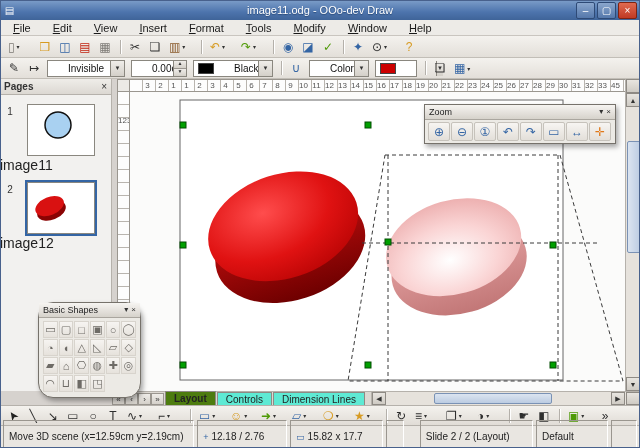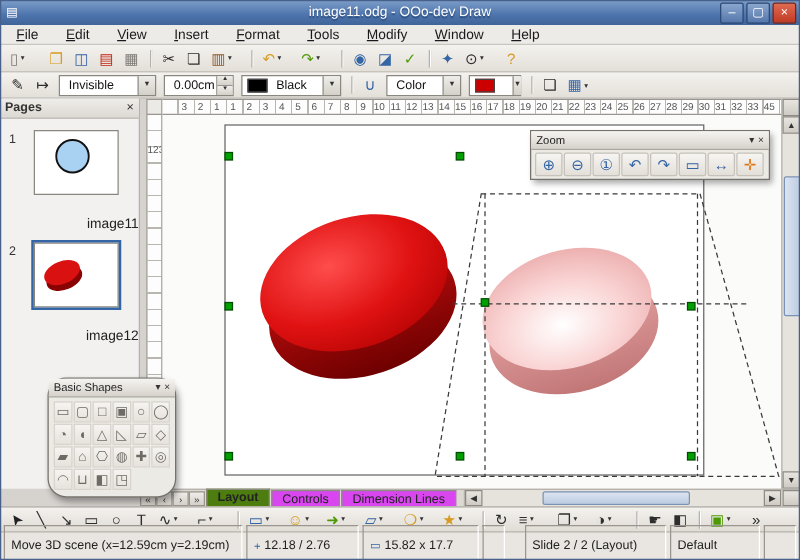--- a/index.html
+++ b/index.html
@@ -41,40 +41,40 @@
   .tbtn[data-cls="c-yellow"] .g{color:#d79b22;}
   .tbtn[data-cls="c-green"] .g{color:#4e9a06;}
   .tbtn[data-cls="c-gray"] .g{color:#7d7a75;}
   .tbtn[data-cls="c-dark"] .g{color:#2e2e2e;}
   .tbtn[data-cls="c-brown"] .g{color:#8a5a2a;}
   .tbtn[data-cls="c-orange"] .g{color:#e07818;}
   .tbtn[data-cls="c-select"] .g{color:#222;display:inline-block;transform:rotate(-125deg);}
 
   .combo{display:inline-flex;align-items:center;height:17px;background:#fff;border:1px solid #8a877f;
     font-size:10px;color:#111;margin:0 3px;flex:0 0 auto;box-sizing:border-box;}
-  .combo-text{padding:0 7px;white-space:nowrap;overflow:hidden;flex:1;}
+  .combo-text{padding:0 20px;white-space:nowrap;overflow:hidden;flex:1;}
   .combo-btn{width:13px;align-self:stretch;background:linear-gradient(#efede9,#d4d0c9);border-left:1px solid #8a877f;
     display:flex;align-items:center;justify-content:center;font-size:6px;color:#333;}
   .spin-btns{display:flex;flex-direction:column;align-self:stretch;border-left:1px solid #8a877f;width:12px;}
   .spin-btns span{flex:1;font-size:5px;line-height:4px;text-align:center;background:linear-gradient(#efede9,#d4d0c9);color:#333;}
   .spin-btns span:first-child{border-bottom:1px solid #9a968f;}
   .swatch{display:inline-block;width:14px;height:9px;border:1px solid #444;margin-left:4px;flex:0 0 auto;}
   .swatch-line{background:#000000;}
   .swatch-fill{background:#cc0000;}
 
   
   #pages-panel{position:absolute;left:0;top:79px;width:112px;bottom:57px;background:#f2f1ef;border-right:1px solid #b5b1ab;box-sizing:border-box;}
   #pages-header{height:15px;display:flex;align-items:center;background:linear-gradient(#efede9,#dcd8d2);
     border-bottom:1px solid #b5b1ab;font-size:10px;font-weight:bold;color:#333;padding:0 4px;}
   #pages-header .close{margin-left:auto;font-size:10px;color:#333;font-weight:normal;}
   .page-thumb-row{display:flex;margin:9px 6px 0 4px;}
   .page-num{width:12px;font-size:10px;color:#333;padding-top:2px;text-align:center;}
   .thumb{width:66px;height:50px;background:#fff;border:1px solid #8a877f;margin:0 auto;}
   .thumb.selected{outline:2px solid #3465a4;}
-  .thumb-label{text-align:right;font-size:11px;color:#222;margin-top:17px;}
+  .thumb-label{text-align:left;font-size:14px;color:#222;margin-top:1px;}
 
   
   #ruler-corner{position:absolute;left:117px;top:79px;width:13px;height:13px;background:#eceae6;border:1px solid #9a968f;box-sizing:border-box;}
   #hruler{position:absolute;left:130px;top:79px;width:495px;height:13px;background:#fdfdfd;border-top:1px solid #9a968f;border-bottom:1px solid #9a968f;
     box-sizing:border-box;display:flex;padding-left:11px;overflow:hidden;
     background-image:repeating-linear-gradient(to right,transparent 0,transparent 12px,#b9b5af 12px,#b9b5af 13px);}
   .hnum{flex:0 0 13px;width:13px;text-align:center;font-size:8px;line-height:11px;color:#555;}
   #vruler{position:absolute;left:117px;top:92px;width:13px;bottom:57px;background:#fdfdfd;border-right:1px solid #9a968f;border-left:1px solid #9a968f;
     box-sizing:border-box;padding-top:17px;overflow:hidden;
     background-image:repeating-linear-gradient(to bottom,transparent 0,transparent 12px,#b9b5af 12px,#b9b5af 13px);}
@@ -88,21 +88,21 @@
   #vscroll .sb-btn{position:absolute;left:0;width:14px;height:14px;}
   #vs-split{top:0;} #vs-up{top:14px;} #vs-down{bottom:0;}
   #vs-thumb{position:absolute;left:1px;width:12px;top:62px;height:110px;background:linear-gradient(90deg,#dbe4f0,#bccce2);
     border:1px solid #7a92b5;border-radius:2px;}
 
   
   #tabrow{position:absolute;left:112px;right:0;bottom:43px;height:14px;background:#dcd8d2;border-top:1px solid #b5b1ab;display:flex;align-items:flex-end;box-sizing:border-box;}
   .tabnav{width:13px;height:12px;margin-bottom:0;font-size:8px;line-height:11px;text-align:center;color:#333;
     background:linear-gradient(#efede9,#d4d0c9);border:1px solid #9a968f;box-sizing:border-box;}
   .tab{height:13px;padding:0 8px;font-size:10px;color:#222;border:1px solid #8e8a84;border-bottom:none;
-    background:#d946ef;margin-left:1px;display:inline-flex;align-items:center;box-sizing:border-box;}
+    background:#5eead4;margin-left:1px;display:inline-flex;align-items:center;box-sizing:border-box;}
   .tab[data-active]{background:#4d7c0f;font-weight:bold;height:14px;}
   #hscroll{margin-left:auto;display:flex;align-items:center;height:13px;width:268px;background:#e6e2dc;border-left:1px solid #b5b1ab;position:relative;}
   #hscroll .sb-btn{width:14px;height:13px;}
   #hs-left{position:absolute;left:0;} #hs-right{position:absolute;right:15px;}
   #hs-corner{position:absolute;right:0;width:15px;height:13px;}
   #hs-thumb{position:absolute;left:62px;width:118px;top:1px;height:11px;background:linear-gradient(#dbe4f0,#bccce2);
     border:1px solid #7a92b5;border-radius:2px;box-sizing:border-box;}
 
   
   #toolbar-draw{position:absolute;left:0;width:640px;bottom:23px;height:20px;background:linear-gradient(#f4f2ee,#e0dcd6);

